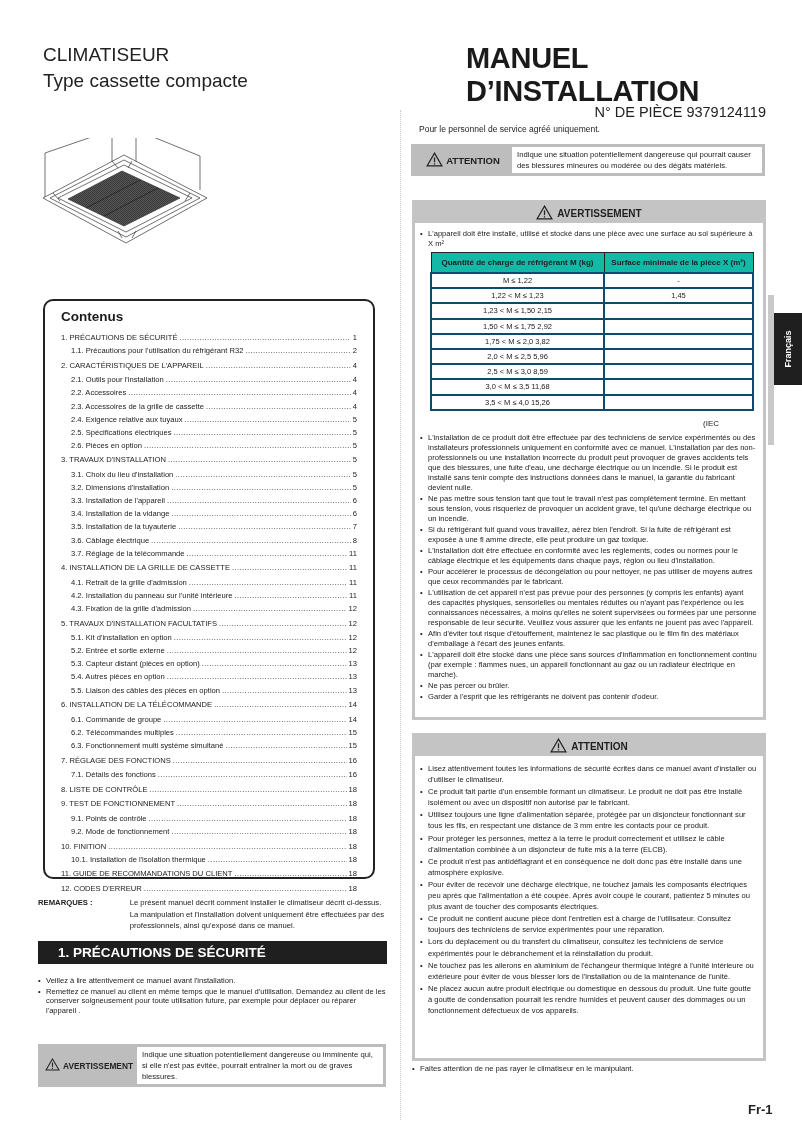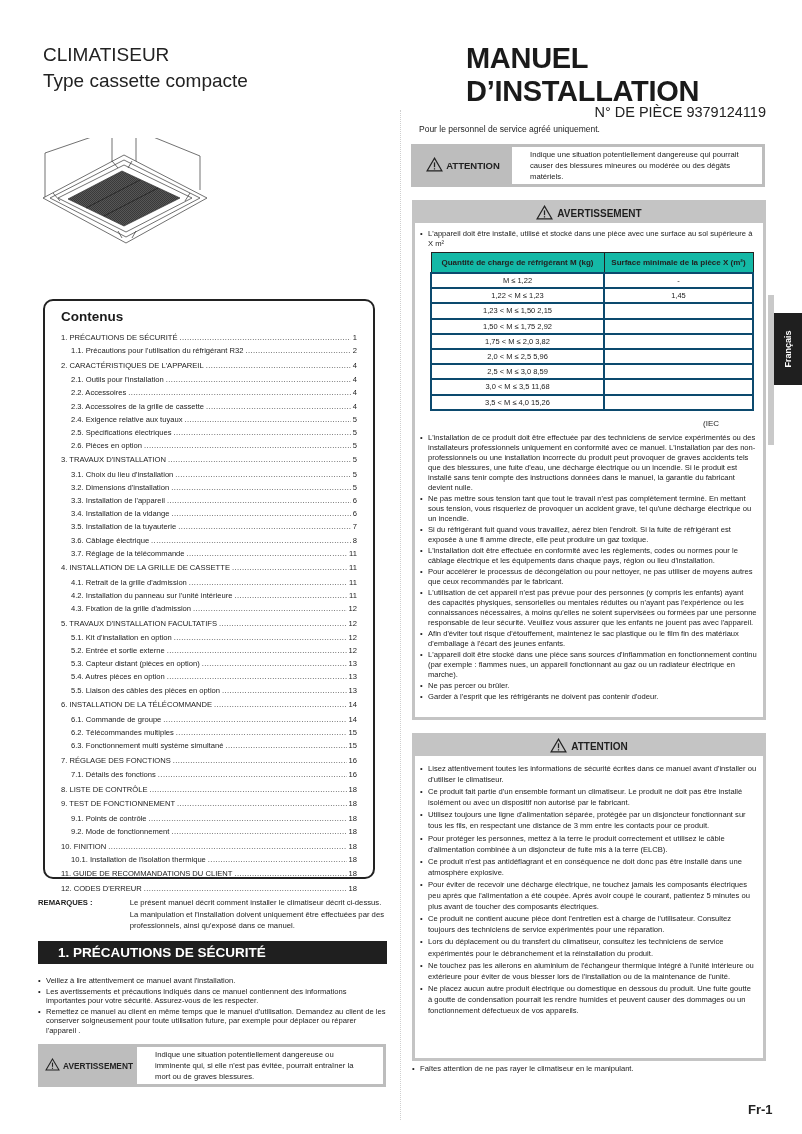--- a/index.html
+++ b/index.html
@@ -42,21 +42,21 @@
 
   .bul { font-size: 7.6px; line-height: 9.6px; color: #222; }
   .bul li { list-style: none; position: relative; padding-left: 8px; margin-bottom: 1px; }
   .bul li::before { content: "•"; position: absolute; left: 0; top: 0; }
 
   .lbul { left: 38px; top: 976px; width: 350px; }
 
   
   .legend { display: flex; background: #bdbdbd; padding: 3px; }
   .legend .lg-lbl { display: flex; align-items: center; justify-content: center; font-weight: bold; color: #222; gap: 3px; }
-  .legend .lg-txt { background: #fff; flex: 1; font-size: 7.7px; line-height: 11px; padding: 2px 18px; color: #222; }
+  .legend .lg-txt { background: #fff; flex: 1; font-size: 7.7px; line-height: 11px; padding: 2px 5px; color: #222; }
   .lg-warn { left: 38px; top: 1044px; width: 348px; }
   .lg-warn .lg-lbl { width: 96px; font-size: 8.3px; }
   .lg-att { left: 411px; top: 144px; width: 354px; }
   .lg-att .lg-lbl { width: 98px; font-size: 9.5px; }
 
   
   .box { border: 3px solid #c4c4c4; background: #fff; }
   .box-head { background: #c4c4c4; height: 20px; display: flex; align-items: center; justify-content: center; gap: 4px; font-weight: bold; font-size: 10px; color: #1f1f1f; }
   .box-warn { left: 412px; top: 200px; width: 354px; height: 520px; }
   .box-att { left: 412px; top: 733px; width: 354px; height: 328px; }
@@ -336,21 +336,20 @@
 
 <div class="abs rem">
   <span class="rem-lbl">REMARQUES :</span>
   <span class="rem-txt">Le présent manuel décrit comment installer le climatiseur décrit ci-dessus. La manipulation et l'installation doivent uniquement être effectuées par des professionnels, ainsi qu'exposé dans ce manuel.</span>
 </div>
 
 <div class="abs sec">1. PRÉCAUTIONS DE SÉCURITÉ</div>
 
 <ul class="abs bul lbul">
   <li>Veillez à lire attentivement ce manuel avant l'installation.</li>
-  <li>Les avertissements et précautions indiqués dans ce manuel contiennent des informations importantes pour votre sécurité. Assurez-vous de les respecter.</li>
   <li>Remettez ce manuel au client en même temps que le manuel d'utilisation. Demandez au client de les conserver soigneusement pour toute utilisation future, par exemple pour déplacer ou réparer l'appareil .</li>
 </ul>
 
 <div class="abs legend lg-warn">
   <div class="lg-lbl">
     <span>
       <svg width="15" height="13" viewBox="0 0 16 14">
           <path d="M8 1 L15 13 L1 13 Z" fill="none" stroke="#222" stroke-width="1.1"></path>
           <rect x="7.4" y="5" width="1.2" height="4.5" fill="#222"></rect>
           <rect x="7.4" y="10.5" width="1.2" height="1.2" fill="#222"></rect>

